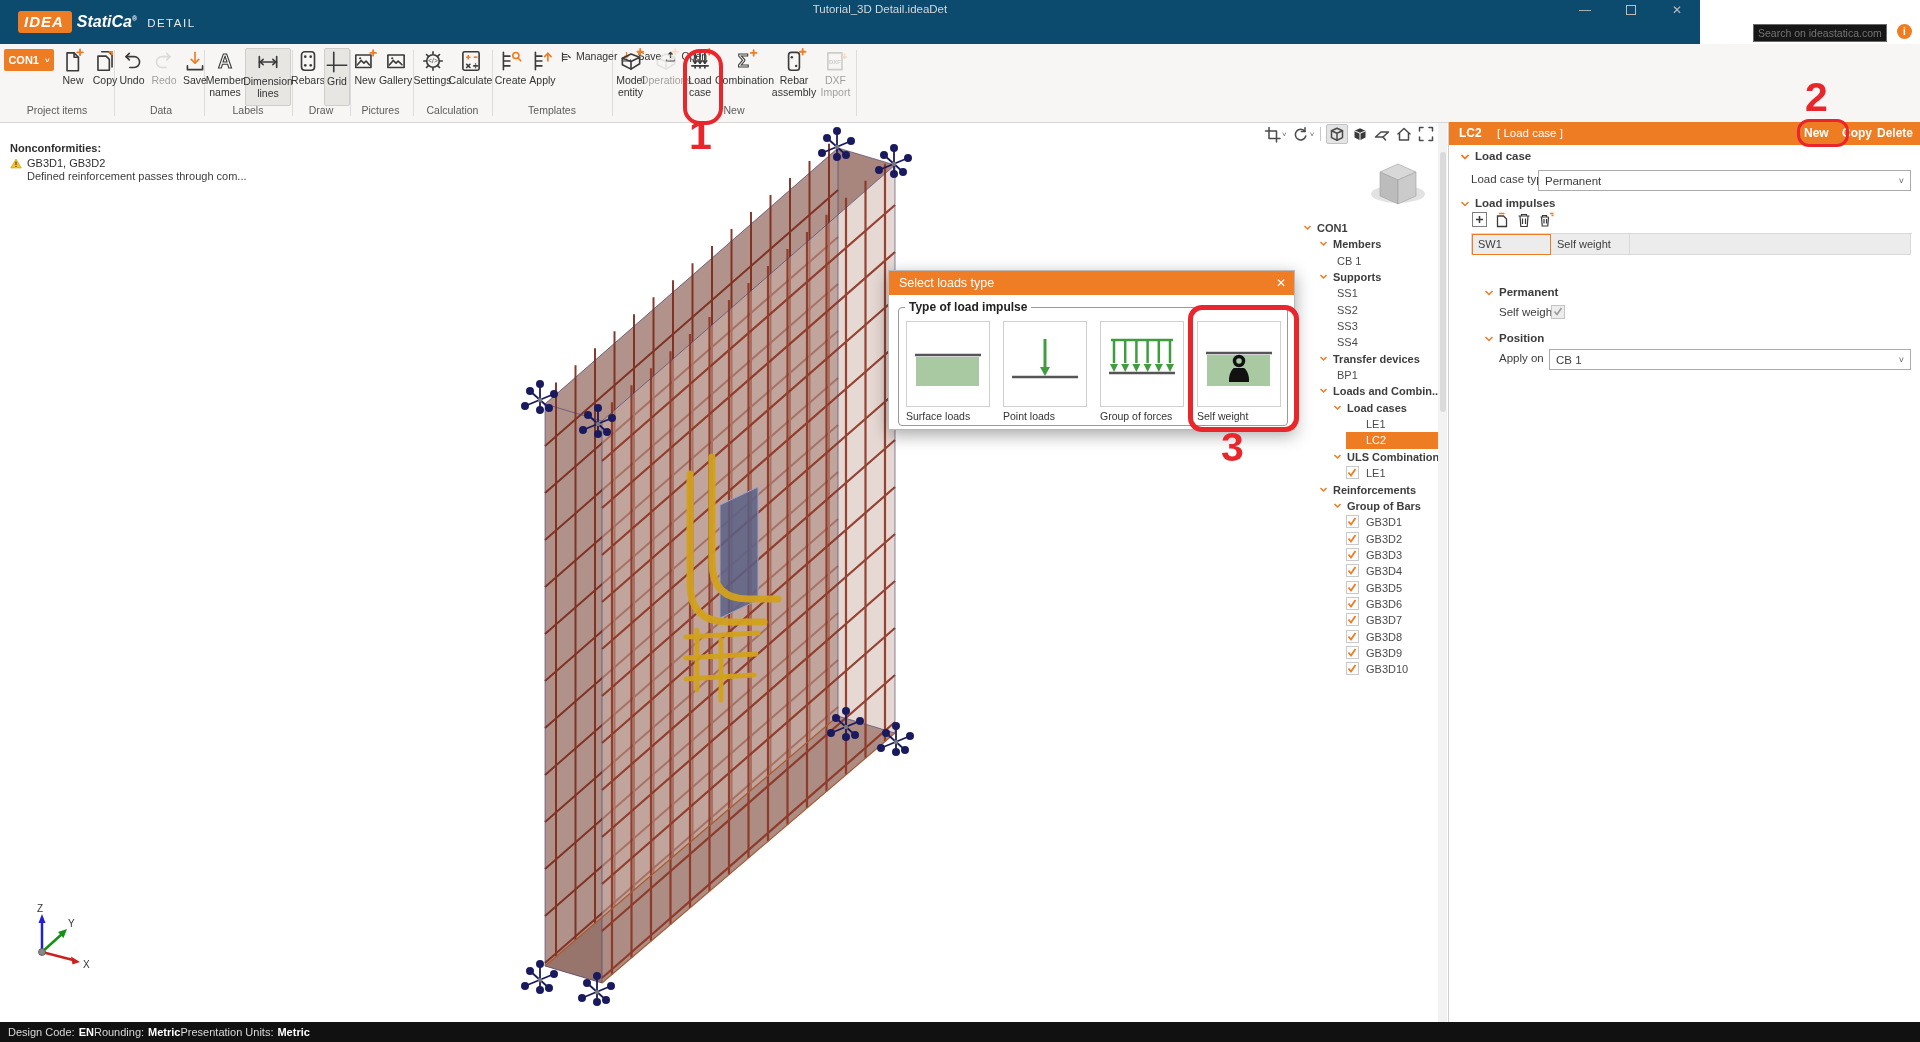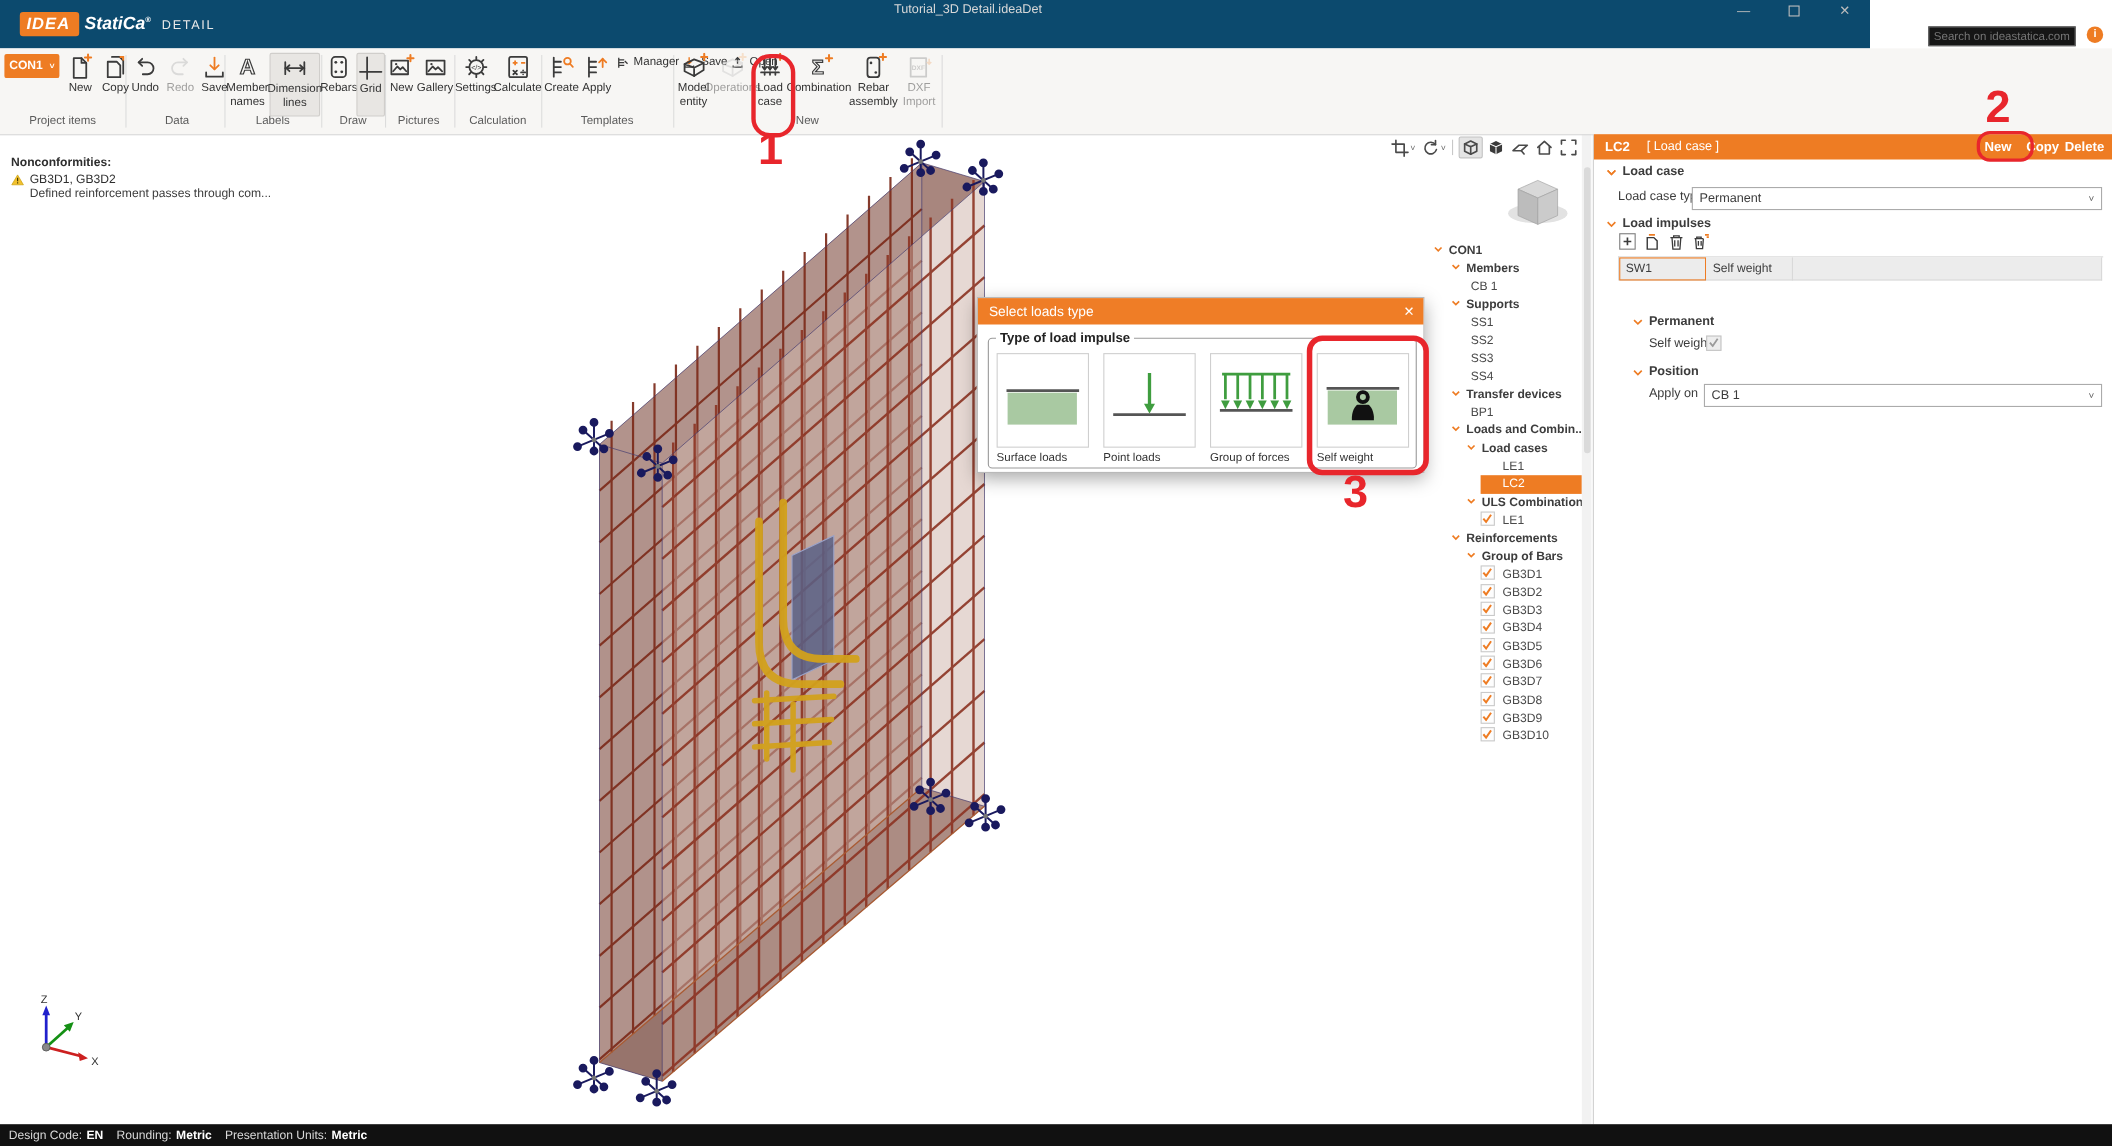--- a/index.html
+++ b/index.html
@@ -98,21 +98,21 @@
   #dialog-close{margin-left:auto;font-size:12px;cursor:default;}
   #dialog fieldset{border:1px solid #9a9a9a;border-radius:4px;margin:5px 9px;padding:7px 6px 3px 6px;}
   #dialog legend{font-weight:bold;font-size:12px;padding:0 4px;margin-left:0px;color:#222;}
   #tiles{display:flex;gap:13px;padding-left:1px;}
   .tile{width:84px;}
   .tilebox{height:84px;border:1px solid #cfcfcf;display:flex;align-items:center;justify-content:center;background:#fff;}
   .tilelabel{font-size:10.5px;color:#333;margin-top:3px;}
 
   
   #statusbar{position:absolute;left:0;top:1022px;width:1920px;height:20px;background:#111;
-     display:flex;align-items:center;gap:12px;padding-left:8px;box-sizing:border-box;}
+     display:flex;align-items:center;gap:0;padding-left:8px;box-sizing:border-box;}
   .sseg{font-size:11px;color:#d9d9d9;}
   .sseg b{color:#fff;margin-left:4px;}
 
   
   #annotations{position:absolute;inset:0;z-index:60;pointer-events:none;}
   .ann-num{position:absolute;color:#E8262C;font-size:41px;font-weight:bold;font-family:"Liberation Sans",sans-serif;}
   .ann-box{position:absolute;border:4px solid #E8262C;}
   #canvas-border{position:absolute;left:0;top:122px;width:1447px;height:1px;background:#d7d7d7;}
 </style>
 </head>

